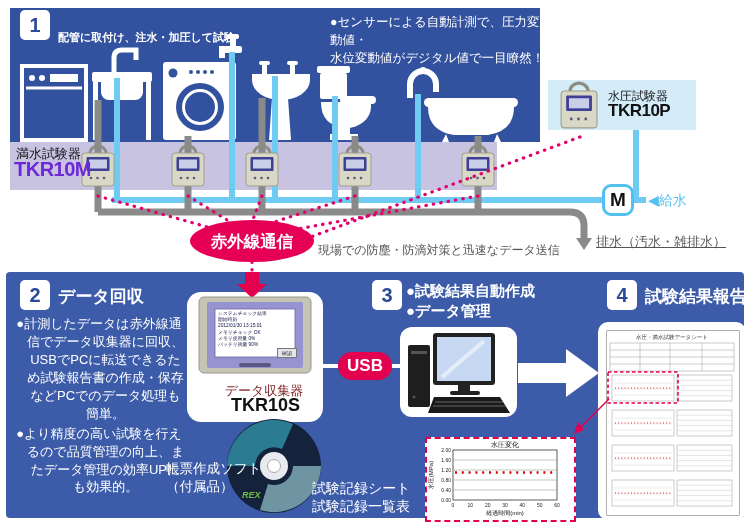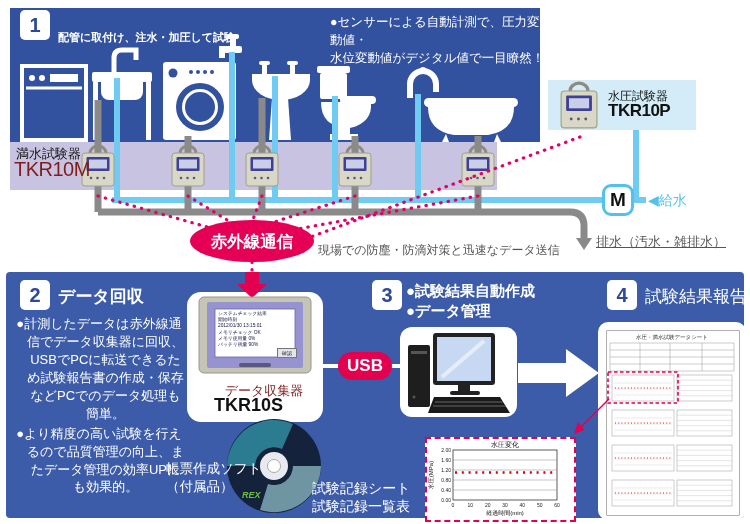--- a/index.html
+++ b/index.html
@@ -285,21 +285,21 @@
       <text transform="translate(8,38) rotate(-90)" text-anchor="middle" font-size="6" fill="#111111">水圧(MPa)</text>
     </g>
   </svg>
 
   <div class="badge" style="left:20px;top:10px;">1</div>
   <div class="txt w" style="left:58px;top:30px;font-size:11px;font-weight:bold;">配管に取付け、注水・加圧して試験</div>
   <div class="txt w pre" style="left:330px;top:13px;width:215px;font-size:12.5px;line-height:1.45;">●センサーによる自動計測で、圧力変動値・
 水位変動値がデジタル値で一目瞭然！</div>
 
   <div class="txt" style="left:16px;top:145px;font-size:13px;color:#111;">満水試験器</div>
-  <div class="txt" style="left:14px;top:158px;font-size:20px;font-weight:normal;color:#7f1d1d;letter-spacing:-0.5px;">TKR10M</div>
+  <div class="txt" style="left:14px;top:158px;font-size:20px;font-weight:bold;color:#6d28d9;letter-spacing:-0.5px;">TKR10M</div>
 
   <div class="txt" style="left:608px;top:88px;font-size:12px;color:#111;">水圧試験器</div>
   <div class="txt" style="left:608px;top:101px;font-size:17px;font-weight:bold;color:#111;letter-spacing:-0.5px;">TKR10P</div>
 
   <div class="txt" style="left:602px;top:184px;width:32px;height:32px;background:#ffffff;border:3px solid #53c1ef;border-radius:9px;
               font-size:19px;font-weight:bold;color:#111;text-align:center;line-height:26px;box-sizing:border-box;">M</div>
   <div class="txt" style="left:648px;top:192px;font-size:14px;font-weight:normal;color:#53c1ef;">◀給水</div>
   <div class="txt" style="left:596px;top:233px;font-size:13px;color:#555;text-decoration:underline;">排水（汚水・雑排水）</div>
   <div class="txt" style="left:318px;top:242px;font-size:12px;color:#555;">現場での防塵・防滴対策と迅速なデータ送信</div>
 
@@ -312,32 +312,32 @@
 
   <div class="txt pre" style="left:218px;top:311px;width:74px;font-size:4.8px;line-height:1.3;color:#14144a;">システムチェック結果
 開始時刻
 2012/01/30 13:15:01
 メモリチェック OK
 メモリ使用量 0%
 バッテリ残量 90%</div>
   <div class="txt" style="left:277px;top:348px;width:18px;height:8px;background:#e4e4ec;border:0.5px solid #777;
               font-size:5px;text-align:center;line-height:8px;color:#222;">確認</div>
   <div class="txt" style="left:187px;top:382px;width:154px;text-align:center;font-size:13px;color:#7f1d1d;">データ収集器</div>
-  <div class="txt" style="left:187px;top:395px;width:123px;text-align:center;font-size:18px;font-weight:bold;color:#111;">TKR10S</div>
+  <div class="txt" style="left:187px;top:395px;width:123px;text-align:center;font-size:18px;font-weight:bold;color:#111;padding-left:17px;">TKR10S</div>
 
   <div class="txt" style="left:338px;top:352px;width:54px;height:28px;background:#e3004f;border-radius:14px;
               color:#fff;font-size:17px;font-weight:bold;text-align:center;line-height:28px;">USB</div>
 
   <div class="badge" style="left:372px;top:280px;">3</div>
   <div class="txt w" style="left:406px;top:281px;font-size:15px;font-weight:bold;line-height:1.35;">
     <div>●試験結果自動作成</div>
     <div>●データ管理</div>
   </div>
 
   <div class="badge" style="left:607px;top:280px;">4</div>
-  <div class="txt w" style="left:645px;top:285px;font-size:17px;font-weight:normal;">試験結果報告</div>
+  <div class="txt w" style="left:645px;top:285px;font-size:17px;font-weight:bold;">試験結果報告</div>
 
   <div class="txt w pre" style="left:166px;top:460px;font-size:13.5px;line-height:1.35;">帳票作成ソフト
 （付属品）</div>
   <div class="txt w pre" style="left:312px;top:479px;font-size:14px;line-height:1.32;">試験記録シート
 試験記録一覧表</div>
 
 </div>
 
 </body></html>

